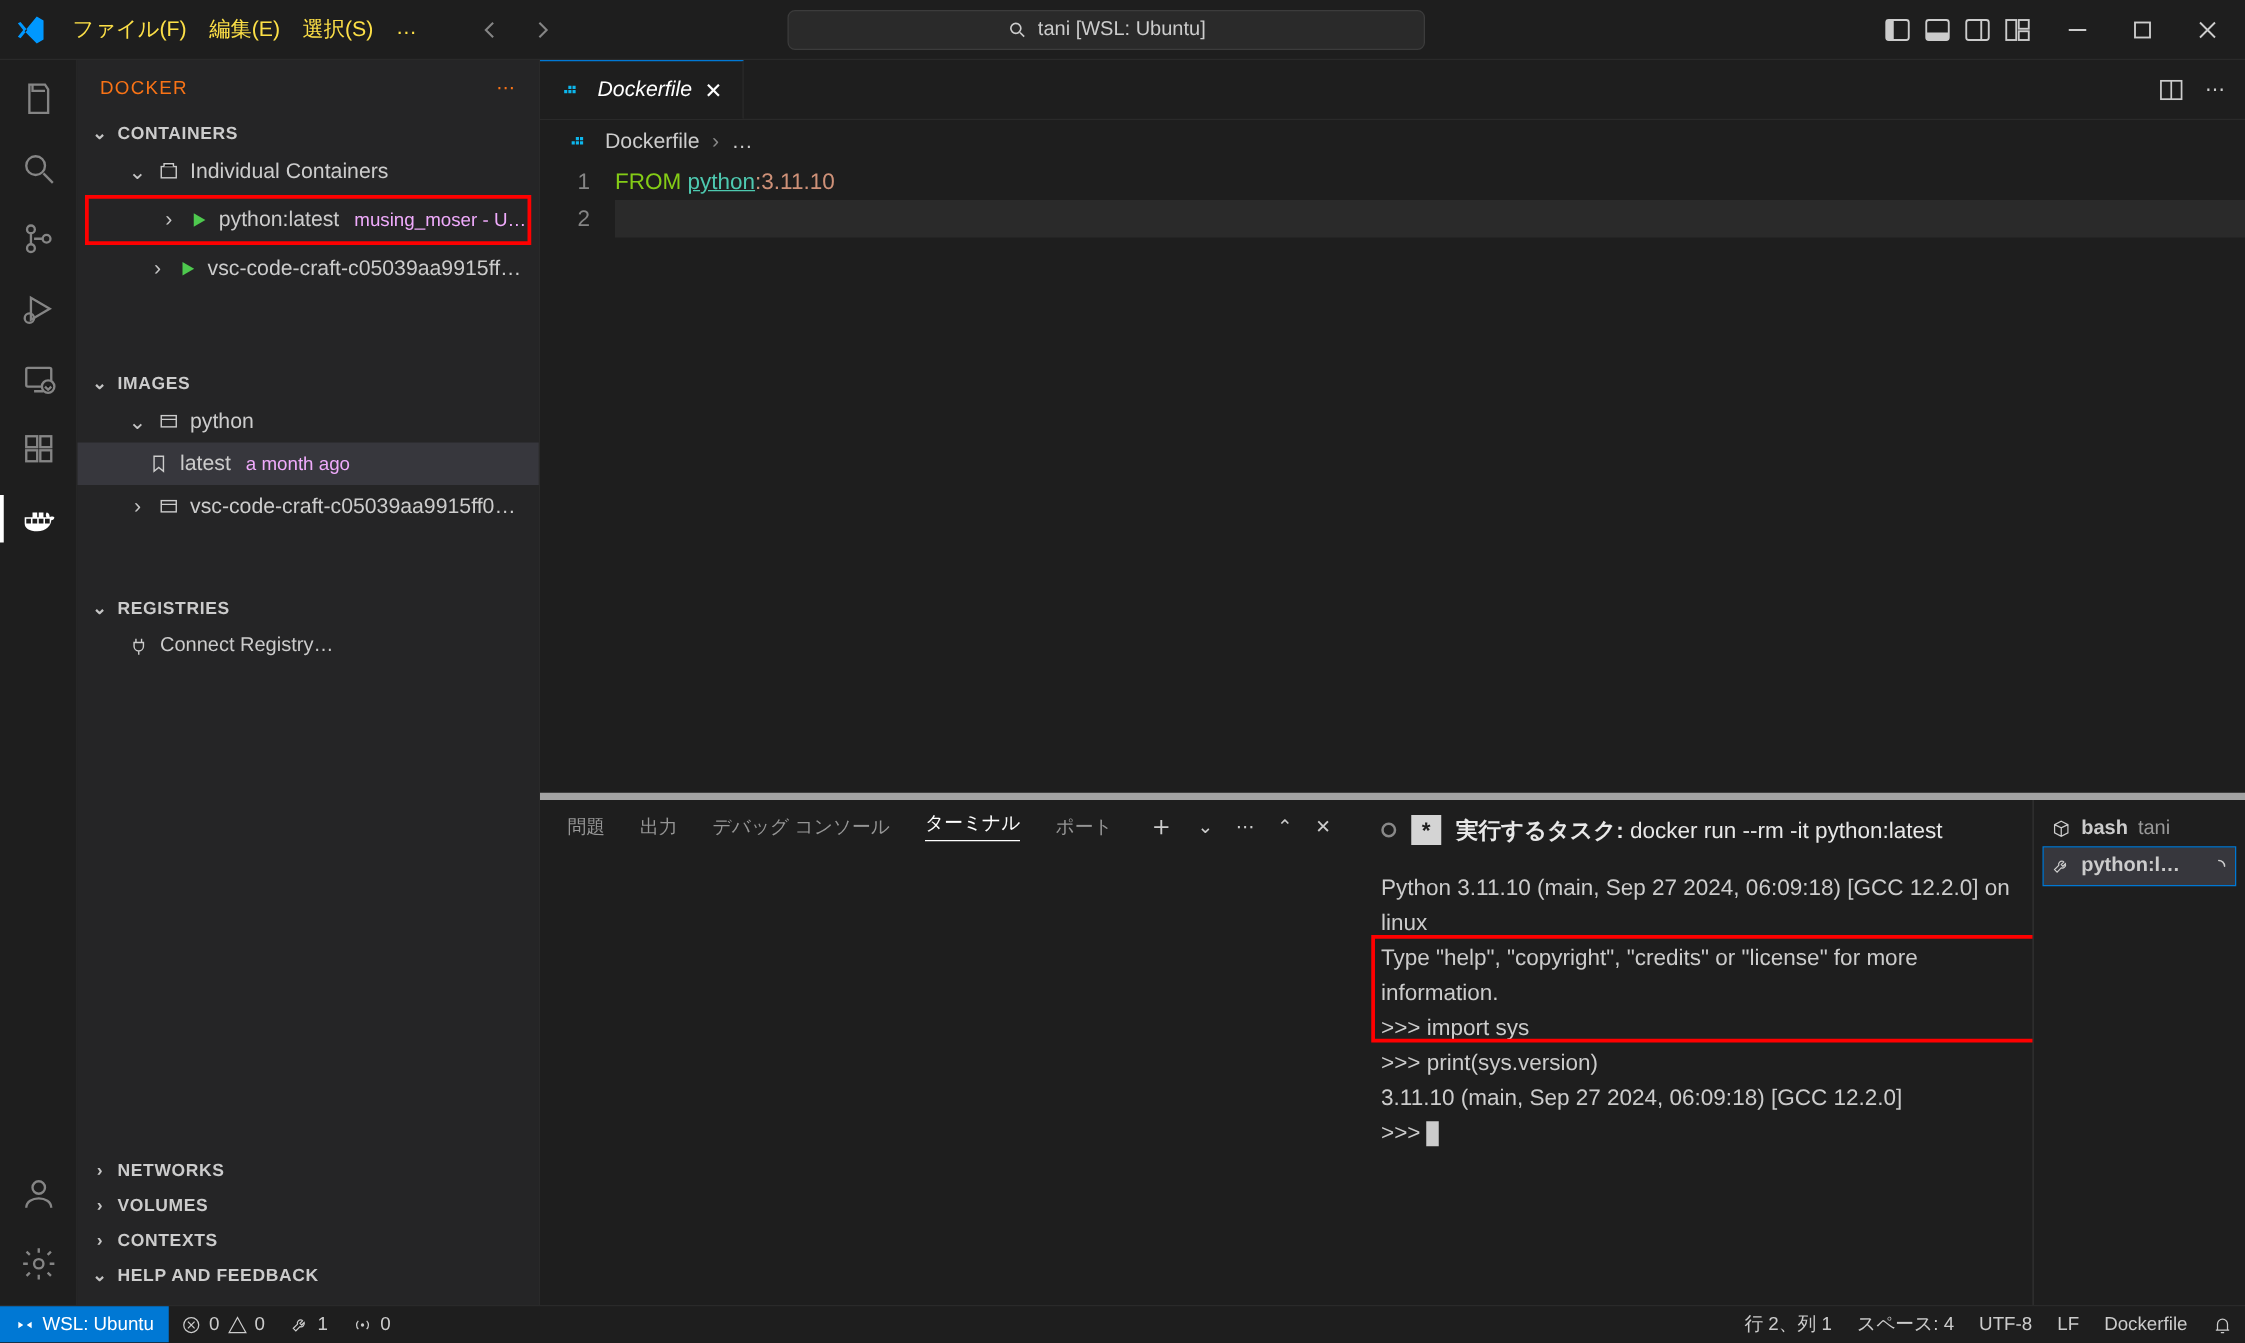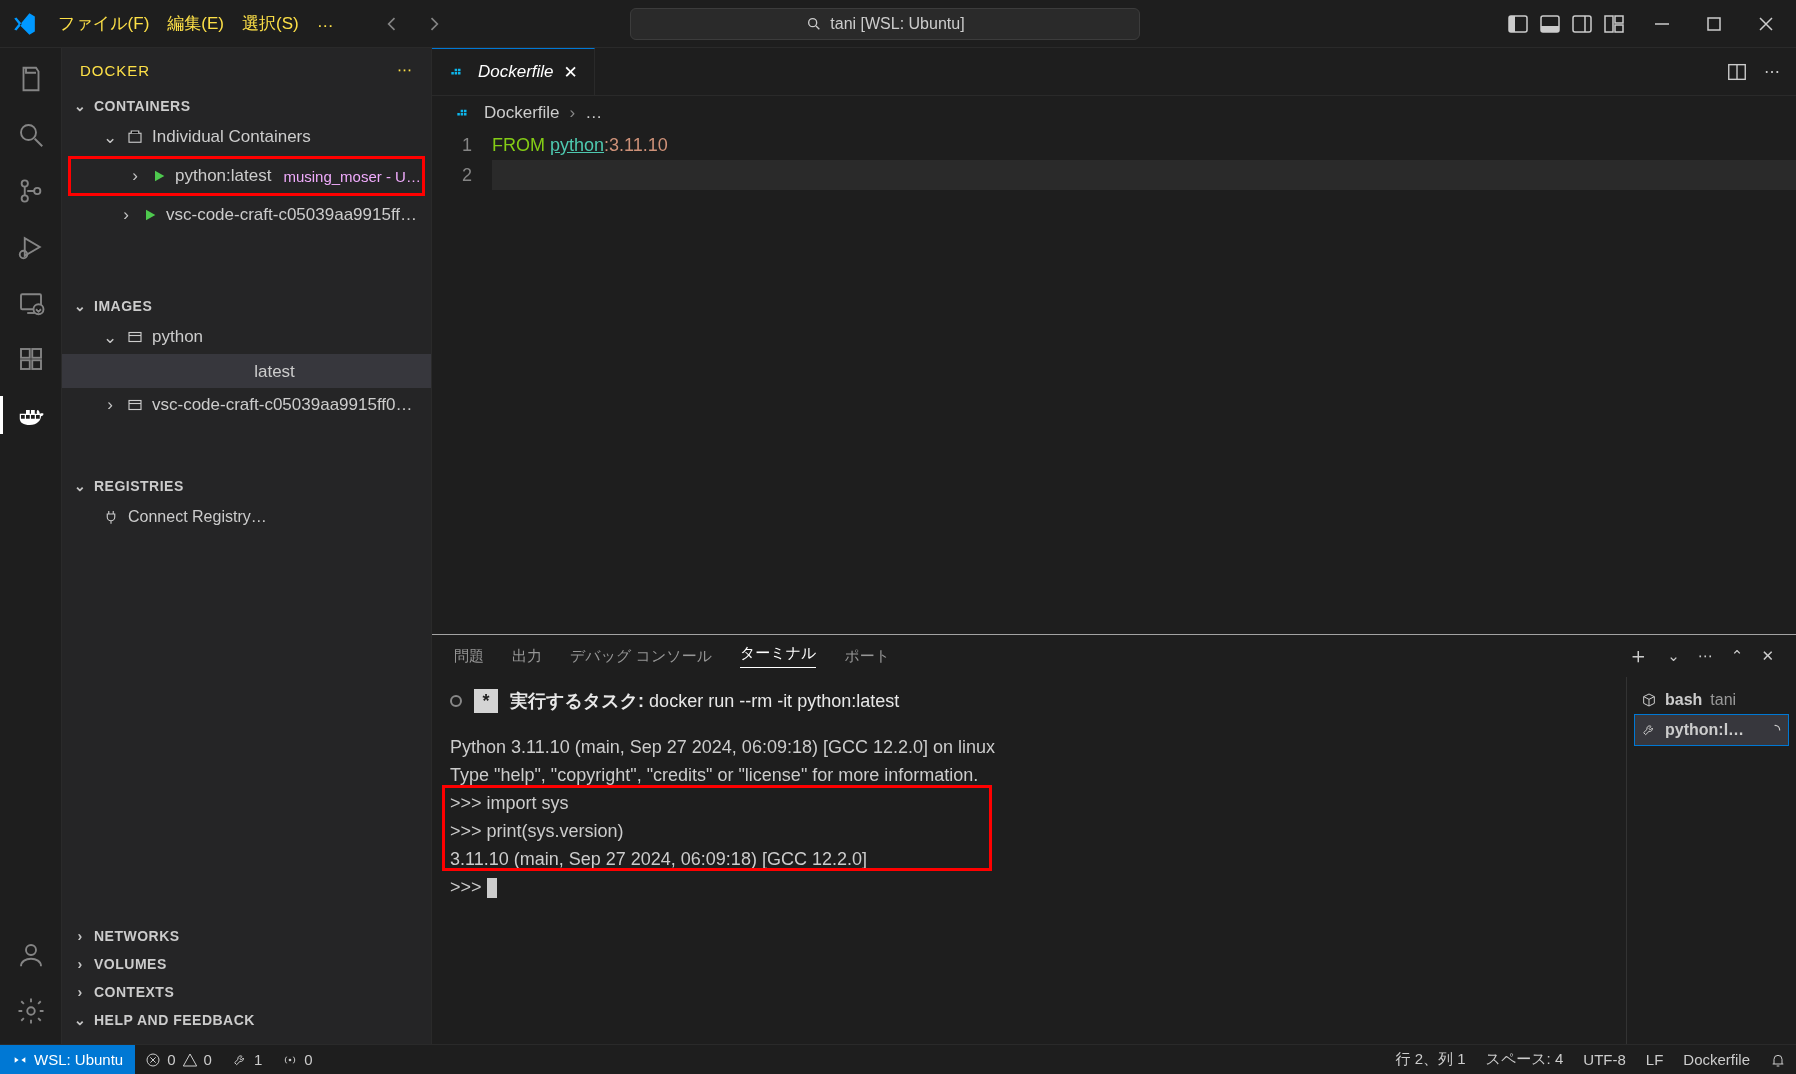--- a/index.html
+++ b/index.html
@@ -22,27 +22,27 @@
 
 .main { flex: 1; display: flex; min-height: 0; }
 .activity-bar { width: 62px; background: #1e1e1e; display: flex; flex-direction: column; align-items: center; padding-top: 12px; gap: 18px; border-right: 1px solid #2a2a2a; }
 .activity-bar .act { width: 38px; height: 38px; display: flex; align-items: center; justify-content: center; color: #858585; position: relative; cursor: pointer; }
 .activity-bar .act.active { color: #ffffff; }
 .activity-bar .act.active::before { content: ''; position: absolute; left: -12px; top: 0; bottom: 0; width: 3px; background: #ffffff; }
 .activity-bar .bottom { margin-top: auto; margin-bottom: 14px; display:flex; flex-direction:column; gap:18px; align-items:center;}
 
 
 .sidebar { width: 370px; background: #252526; display: flex; flex-direction: column; border-right: 1px solid #2a2a2a; }
-.sidebar-header { height: 44px; display: flex; align-items: center; justify-content: space-between; padding: 0 18px; font-size: 15px; letter-spacing: 1px; color: #fde047; }
+.sidebar-header { height: 44px; display: flex; align-items: center; justify-content: space-between; padding: 0 18px; font-size: 15px; letter-spacing: 1px; color: #f97316; }
 .section-header { display: flex; align-items: center; gap: 6px; padding: 6px 10px; font-size: 14px; font-weight: 700; letter-spacing: 0.5px; color: #cccccc; cursor: pointer; }
 .tree { font-size: 17px; }
 .tree-row { display: flex; align-items: center; gap: 8px; height: 34px; padding-left: 22px; white-space: nowrap; overflow: hidden; }
 .tree-row.l2 { padding-left: 40px; }
 .tree-row.l3 { padding-left: 56px; }
-.tree-row.selected { background: #37373d; flex-direction: column; }
+.tree-row.selected { background: #37373d; }
 .tree-row .sub { color: #f0abfc; font-size: 15px; margin-left: 4px; }
 .chev { width: 16px; display: inline-flex; justify-content: center; color: #c5c5c5; }
 .hl-box { border: 3px solid #ff0000; margin: 2px 6px; }
 
 
 .editor-area { flex: 1; display: flex; flex-direction: column; min-width: 0; }
 .tabs-row { height: 48px; background: #1e1e1e; display: flex; align-items: stretch; border-bottom: 1px solid #2a2a2a; }
 .tab { display: flex; align-items: center; gap: 10px; padding: 0 16px; background: #1e1e1e; border-right: 1px solid #2a2a2a; font-size: 17px; color: #ffffff; font-style: italic; }
 .tab.active { background: #1e1e1e; border-top: 1px solid #0078d4; }
 .tabs-right { margin-left: auto; display: flex; align-items: center; gap: 16px; padding: 0 16px; color: #cccccc; }
@@ -50,21 +50,21 @@
 .code-area { flex: 1; display: flex; font-family: Consolas, monospace; font-size: 18px; line-height: 30px; background: #1e1e1e; position: relative; }
 .gutter { width: 60px; text-align: right; color: #858585; padding-right: 20px; user-select: none; }
 .code-lines { flex: 1; }
 .code-lines .line { white-space: pre; }
 .tok-kw { color: #84cc16; }
 .tok-str { color: #4ec9b0; text-decoration: underline; }
 .tok-str2 { color: #ce9178; }
 .cursor-line { background: #2a2a2a; }
 
 
-.panel { height: 410px; background: #1e1e1e; border-top: 1px solid #a3a3a3; display: flex; flex-direction: column; }
+.panel { height: 410px; background: #1e1e1e; border-top: 6px solid #a3a3a3; display: flex; flex-direction: row; }
 .panel-tabs { height: 42px; display: flex; align-items: center; gap: 28px; padding: 0 22px; font-size: 15px; color: #969696; }
 .panel-tabs .ptab.active { color: #ffffff; border-bottom: 1px solid #ffffff; padding-bottom: 4px; }
 .panel-tabs .right { margin-left: auto; display: flex; align-items: center; gap: 18px; color: #cccccc; }
 .panel-body { flex: 1; display: flex; }
 .terminal { flex: 1; padding: 10px 18px; font-family: Consolas, monospace; font-size: 18px; line-height: 28px; color: #cccccc; position: relative; overflow: hidden; }
 .term-header { display: flex; align-items: center; gap: 12px; margin-bottom: 18px; }
 .term-header .dot { width: 12px; height: 12px; border: 2px solid #888; border-radius: 50%; }
 .term-header .ast { width: 24px; height: 24px; background: #d4d4d4; color: #1e1e1e; display: flex; align-items: center; justify-content: center; font-weight: bold; }
 .term-task { font-weight: bold; color: #e8e8e8; }
 .term-cmd { color: #e8e8e8; }

